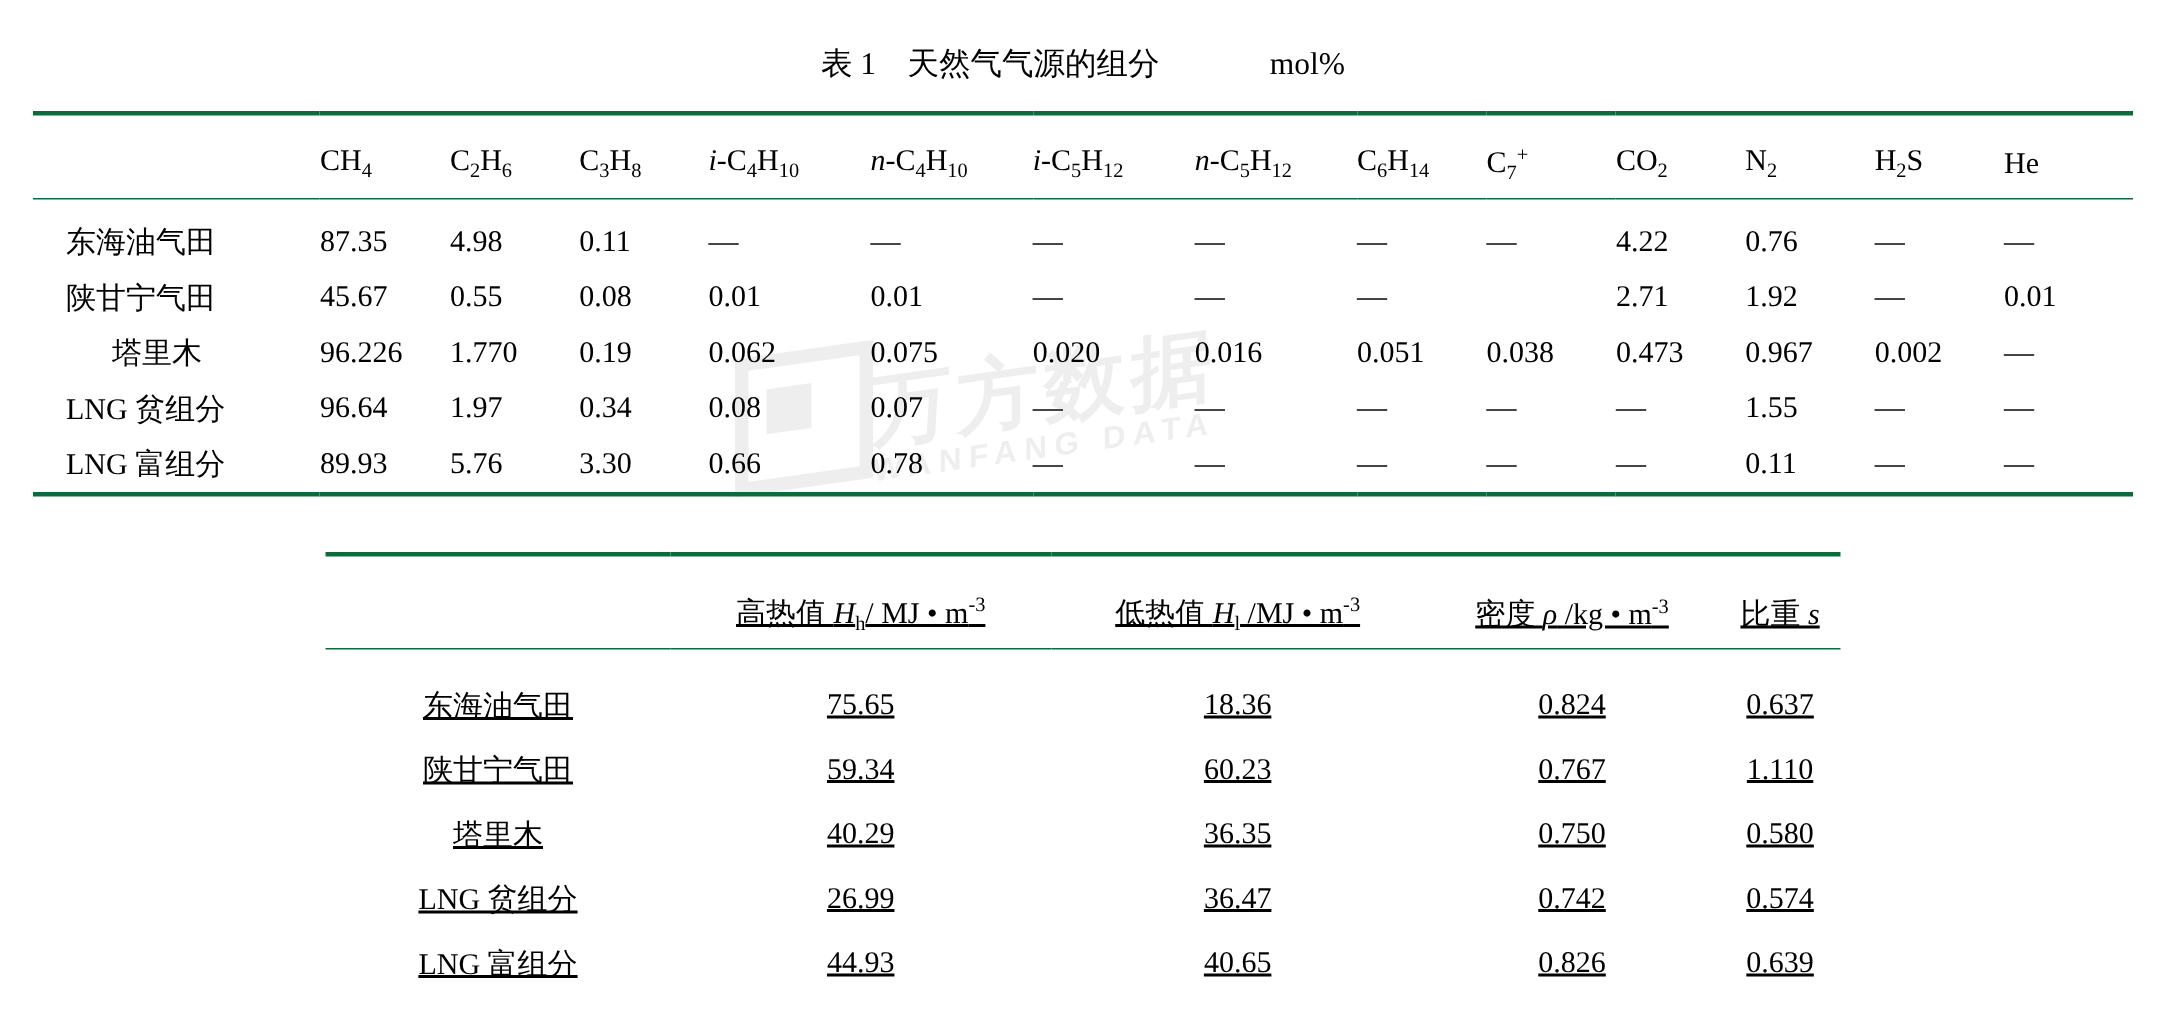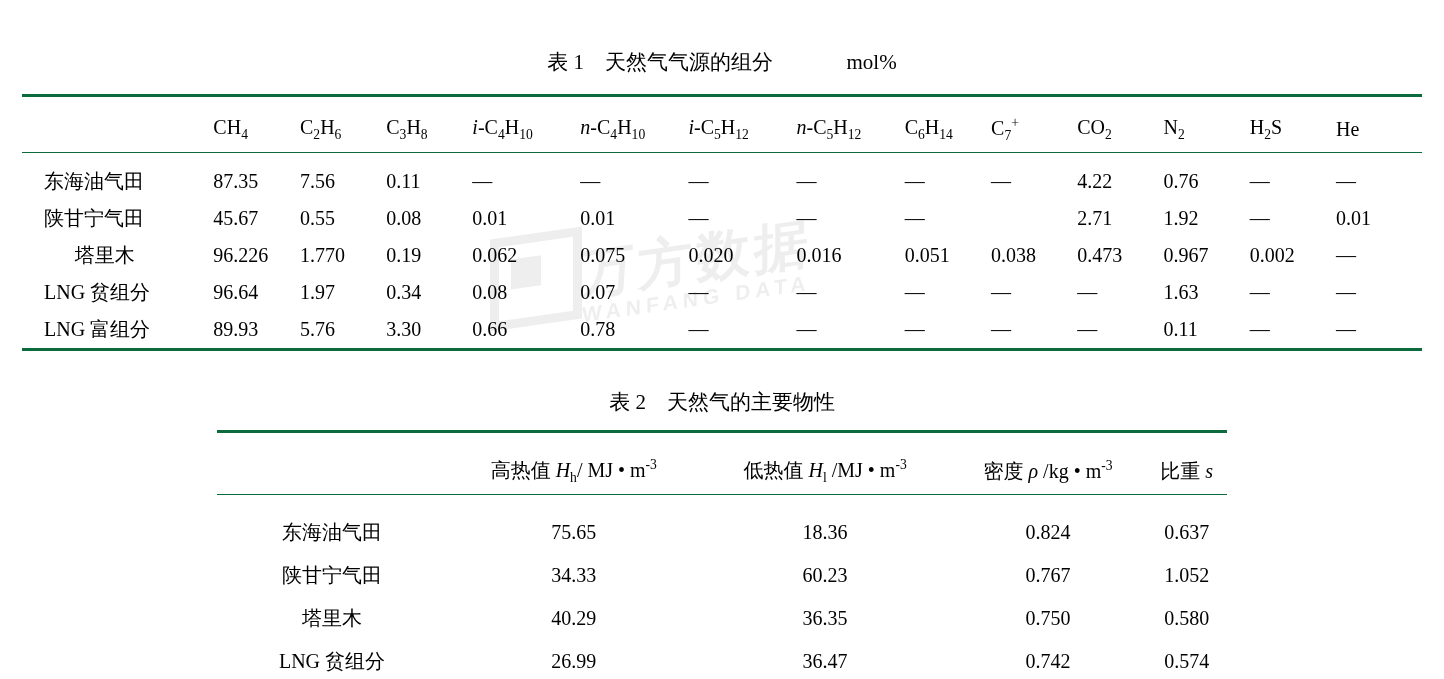--- a/index.html
+++ b/index.html
@@ -71,21 +71,20 @@
 
   
   .content {
     position: relative;
     z-index: 2;
   }
   .tbl-title {
     text-align: center;
     font-size: 21px;
     white-space: pre;
-    margin-top: 20px;
   }
   table {
     border-collapse: collapse;
     background: transparent;
   }
   td, th {
     font-weight: normal;
     font-size: 20px;
     padding: 0;
     background: transparent;
@@ -160,20 +159,21 @@
     margin-bottom: 14px;
   }
   #table2 {
     margin: 0 auto;
     width: 1010px;
   }
   #table2 td {
     text-align: center;
     padding: 8px 0;
     white-space: nowrap;
+    text-decoration: underline;
   }
   #table2 .rowlabel {
     width: 230px;
     text-align: center;
   }
   #table2 .h {
     font-size: 20px;
   }
 </style>
 </head>
@@ -213,21 +213,21 @@
         <td class="c">He</td>
       </tr>
 
       <tr class="rule-thin">
         <td colspan="14"></td>
       </tr>
 
       <tr>
         <td class="rowlabel">东海油气田</td>
         <td>87.35</td>
-        <td>7.56</td>
+        <td>4.98</td>
         <td>0.11</td>
         <td>—</td>
         <td>—</td>
         <td>—</td>
         <td>—</td>
         <td>—</td>
         <td>—</td>
         <td>4.22</td>
         <td>0.76</td>
         <td>—</td>
@@ -273,21 +273,21 @@
         <td>96.64</td>
         <td>1.97</td>
         <td>0.34</td>
         <td>0.08</td>
         <td>0.07</td>
         <td>—</td>
         <td>—</td>
         <td>—</td>
         <td>—</td>
         <td>—</td>
-        <td>1.63</td>
+        <td>1.55</td>
         <td>—</td>
         <td>—</td>
       </tr>
 
       <tr>
         <td class="rowlabel">LNG 富组分</td>
         <td>89.93</td>
         <td>5.76</td>
         <td>3.30</td>
         <td>0.66</td>
@@ -303,21 +303,20 @@
       </tr>
 
       <tr class="rule-thick">
         <td colspan="14"></td>
       </tr>
     </tbody>
       </table>
   </div>
 
   <div id="table2-wrap">
-    <div class="tbl-title" id="table2-title">表 2    天然气的主要物性</div>
 
     <table id="table2">
       <tbody>
           <tr class="rule-thick">
         <td colspan="5"></td>
       </tr>
 
       <tr>
         <td class="rowlabel"></td>
         <td class="h">高热值 <span class="ital">H</span><sub>h</sub>/ MJ • m<sup>-3</sup></td>
@@ -332,24 +331,24 @@
 
       <tr>
         <td class="rowlabel">东海油气田</td>
         <td>75.65</td>
         <td>18.36</td>
         <td>0.824</td>
         <td>0.637</td>
       </tr>
       <tr>
         <td class="rowlabel">陕甘宁气田</td>
-        <td>34.33</td>
+        <td>59.34</td>
         <td>60.23</td>
         <td>0.767</td>
-        <td>1.052</td>
+        <td>1.110</td>
       </tr>
       <tr>
         <td class="rowlabel">塔里木</td>
         <td>40.29</td>
         <td>36.35</td>
         <td>0.750</td>
         <td>0.580</td>
       </tr>
       <tr>
         <td class="rowlabel">LNG 贫组分</td>

